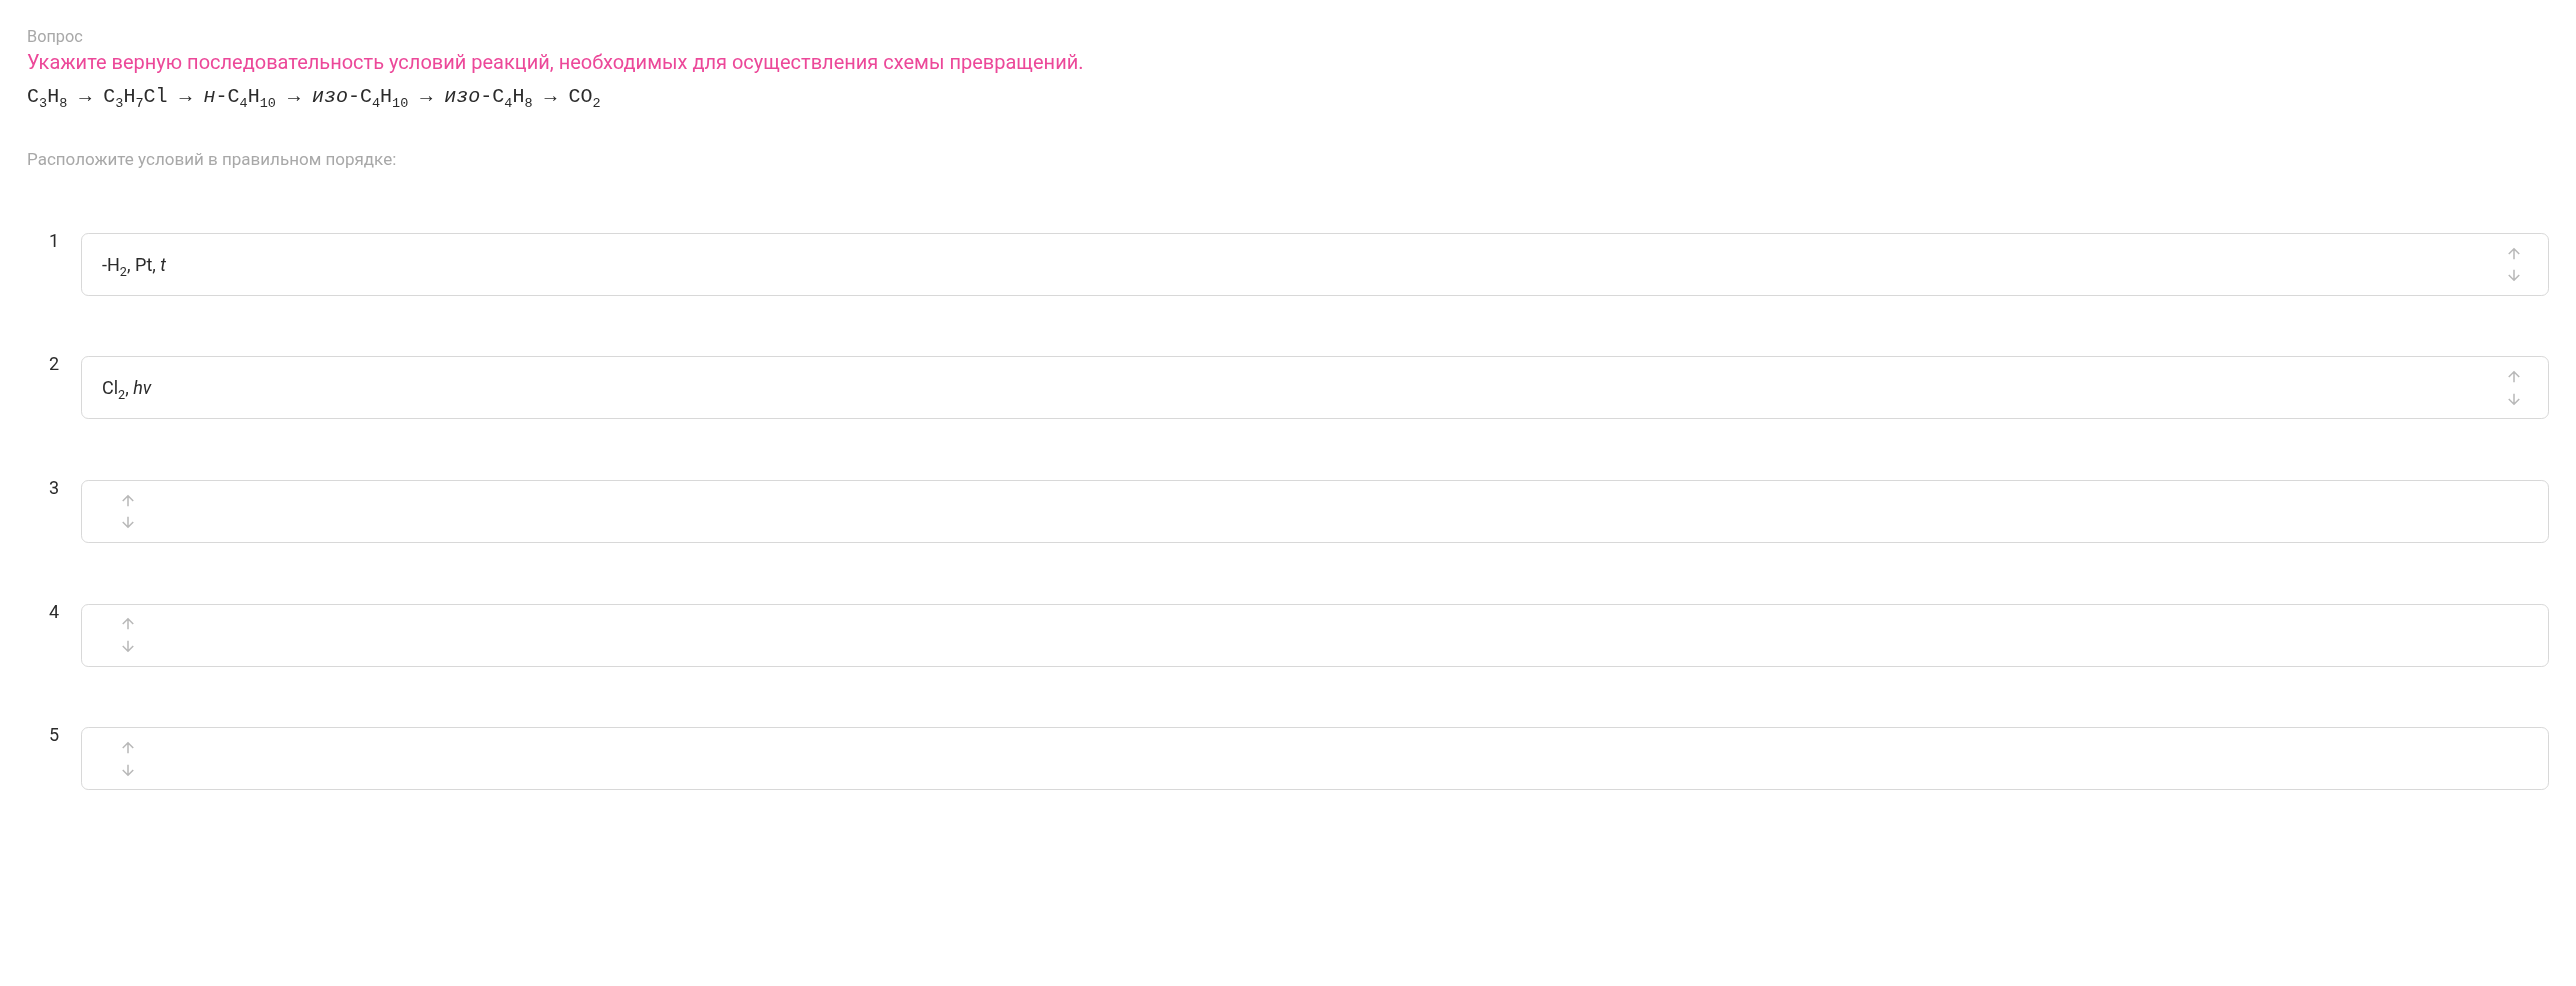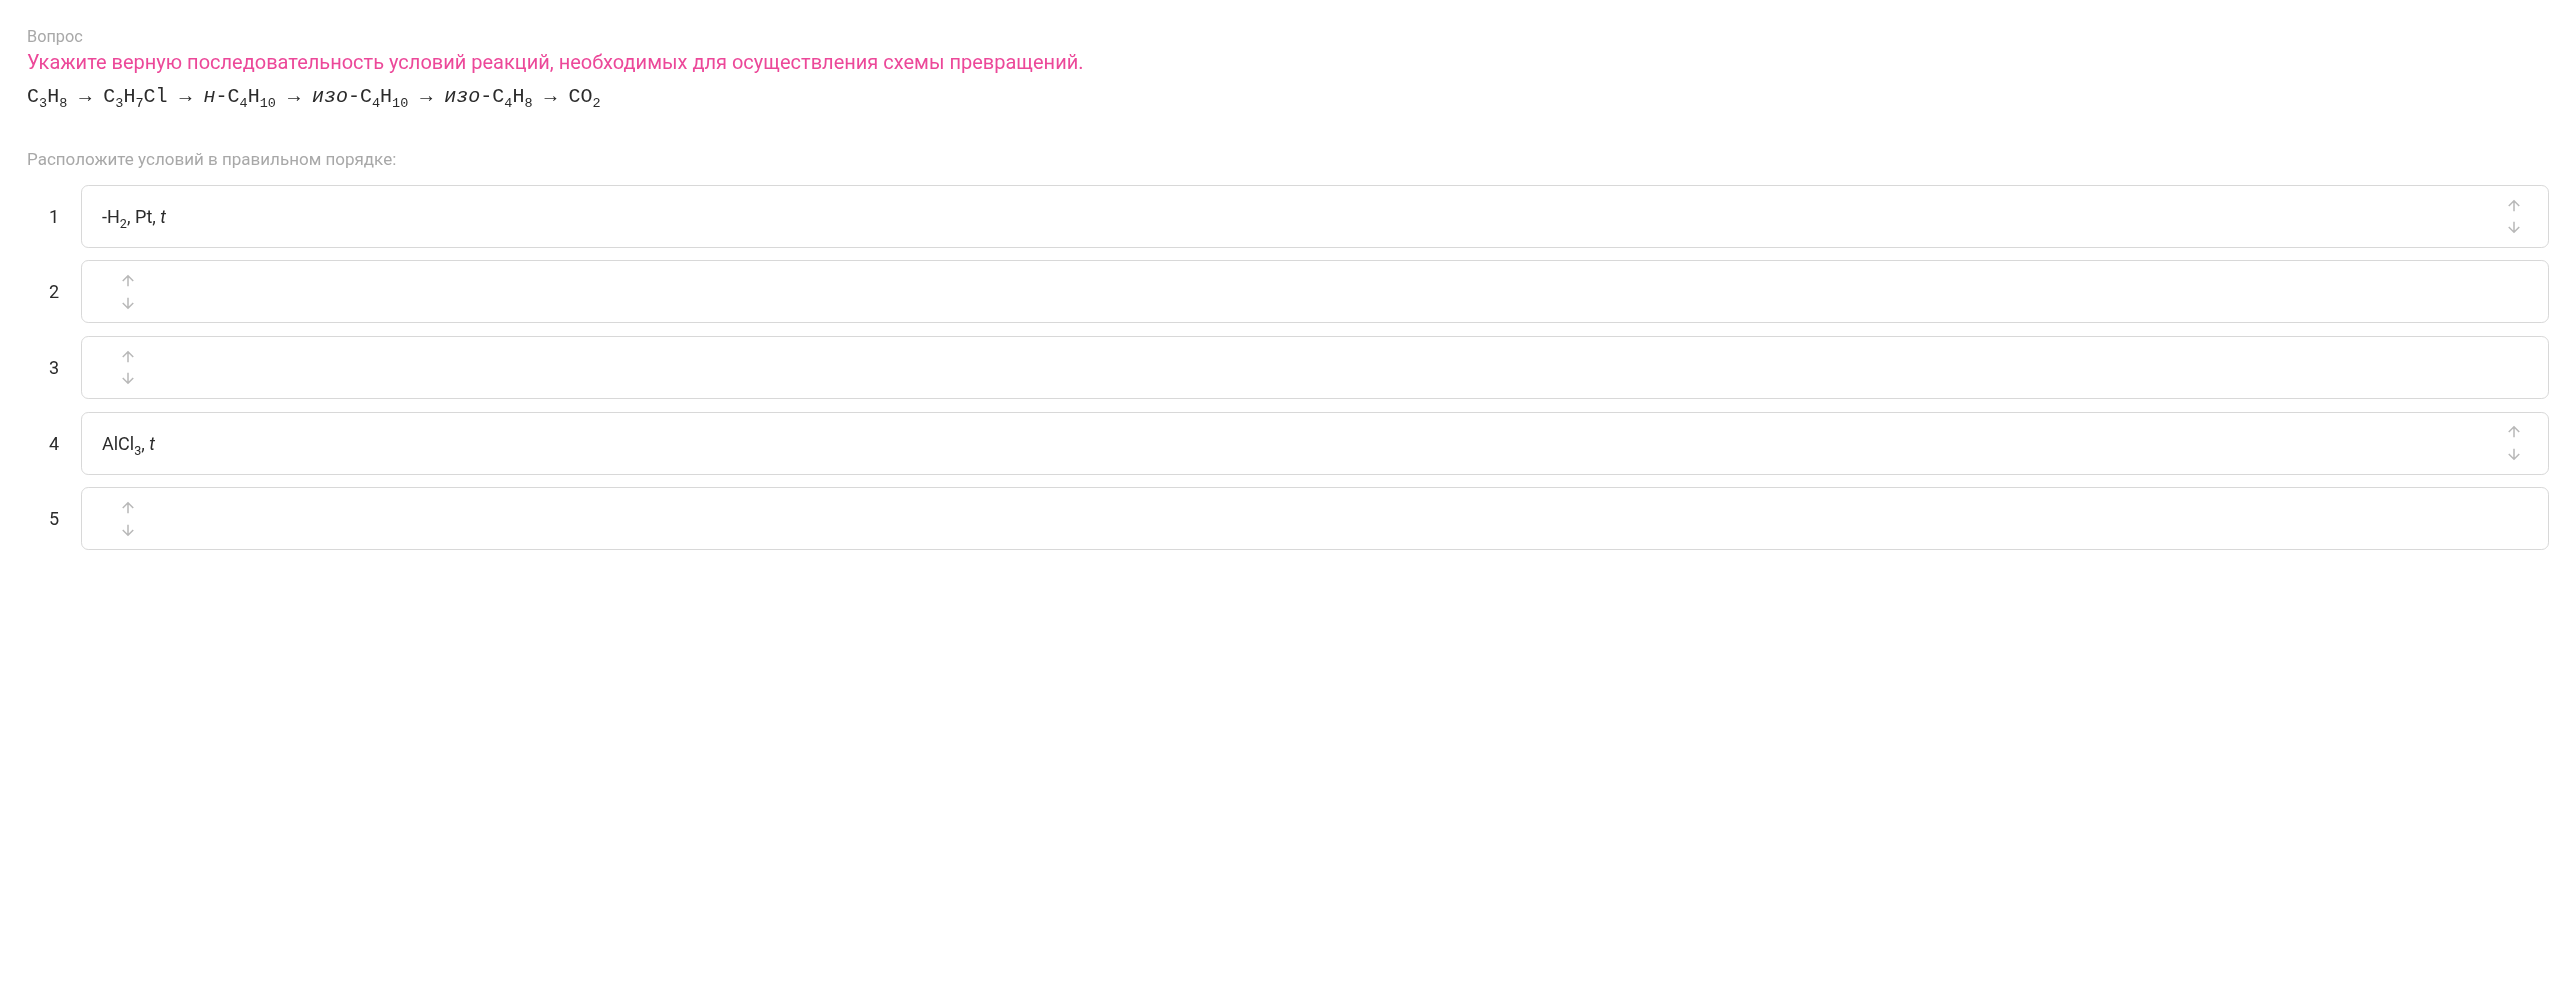--- a/index.html
+++ b/index.html
@@ -60,20 +60,21 @@
       font-size: 18px;
     }
     .item-box {
       flex: 1;
       border: 0.9px solid #d8d8d8;
       border-radius: 7.2px;
       display: flex;
       align-items: center;
       padding: 0 8px 0 20px;
       min-height: 63px;
+      margin-top: 48px;
     }
     .item-content {
       flex: 1;
       color: #2b2b2b;
       font-size: 18px;
     }
     .item-content sub {
       font-size: 12.6px;
       vertical-align: sub;
       line-height: 0;
@@ -125,20 +126,21 @@
             <svg viewBox="0 0 24 24">
               <path d="M12 5v14M5 12l7 7 7-7"></path>
             </svg>
           </div>
         </div>
       </div>
     </div>
     <div class="item-row">
       <div class="item-number">2</div>
       <div class="item-box">
+        <div class="item-content">Cl<sub>2</sub>, <span class="italic">hv</span></div>
         <div class="arrows">
           <div class="arrow-btn">
             <svg viewBox="0 0 24 24">
               <path d="M12 19V5M5 12l7-7 7 7"></path>
             </svg>
           </div>
           <div class="arrow-btn">
             <svg viewBox="0 0 24 24">
               <path d="M12 5v14M5 12l7 7 7-7"></path>
             </svg>
@@ -159,21 +161,20 @@
             <svg viewBox="0 0 24 24">
               <path d="M12 5v14M5 12l7 7 7-7"></path>
             </svg>
           </div>
         </div>
       </div>
     </div>
     <div class="item-row">
       <div class="item-number">4</div>
       <div class="item-box">
-        <div class="item-content">AlCl<sub>3</sub>, <span class="italic">t</span></div>
         <div class="arrows">
           <div class="arrow-btn">
             <svg viewBox="0 0 24 24">
               <path d="M12 19V5M5 12l7-7 7 7"></path>
             </svg>
           </div>
           <div class="arrow-btn">
             <svg viewBox="0 0 24 24">
               <path d="M12 5v14M5 12l7 7 7-7"></path>
             </svg>

